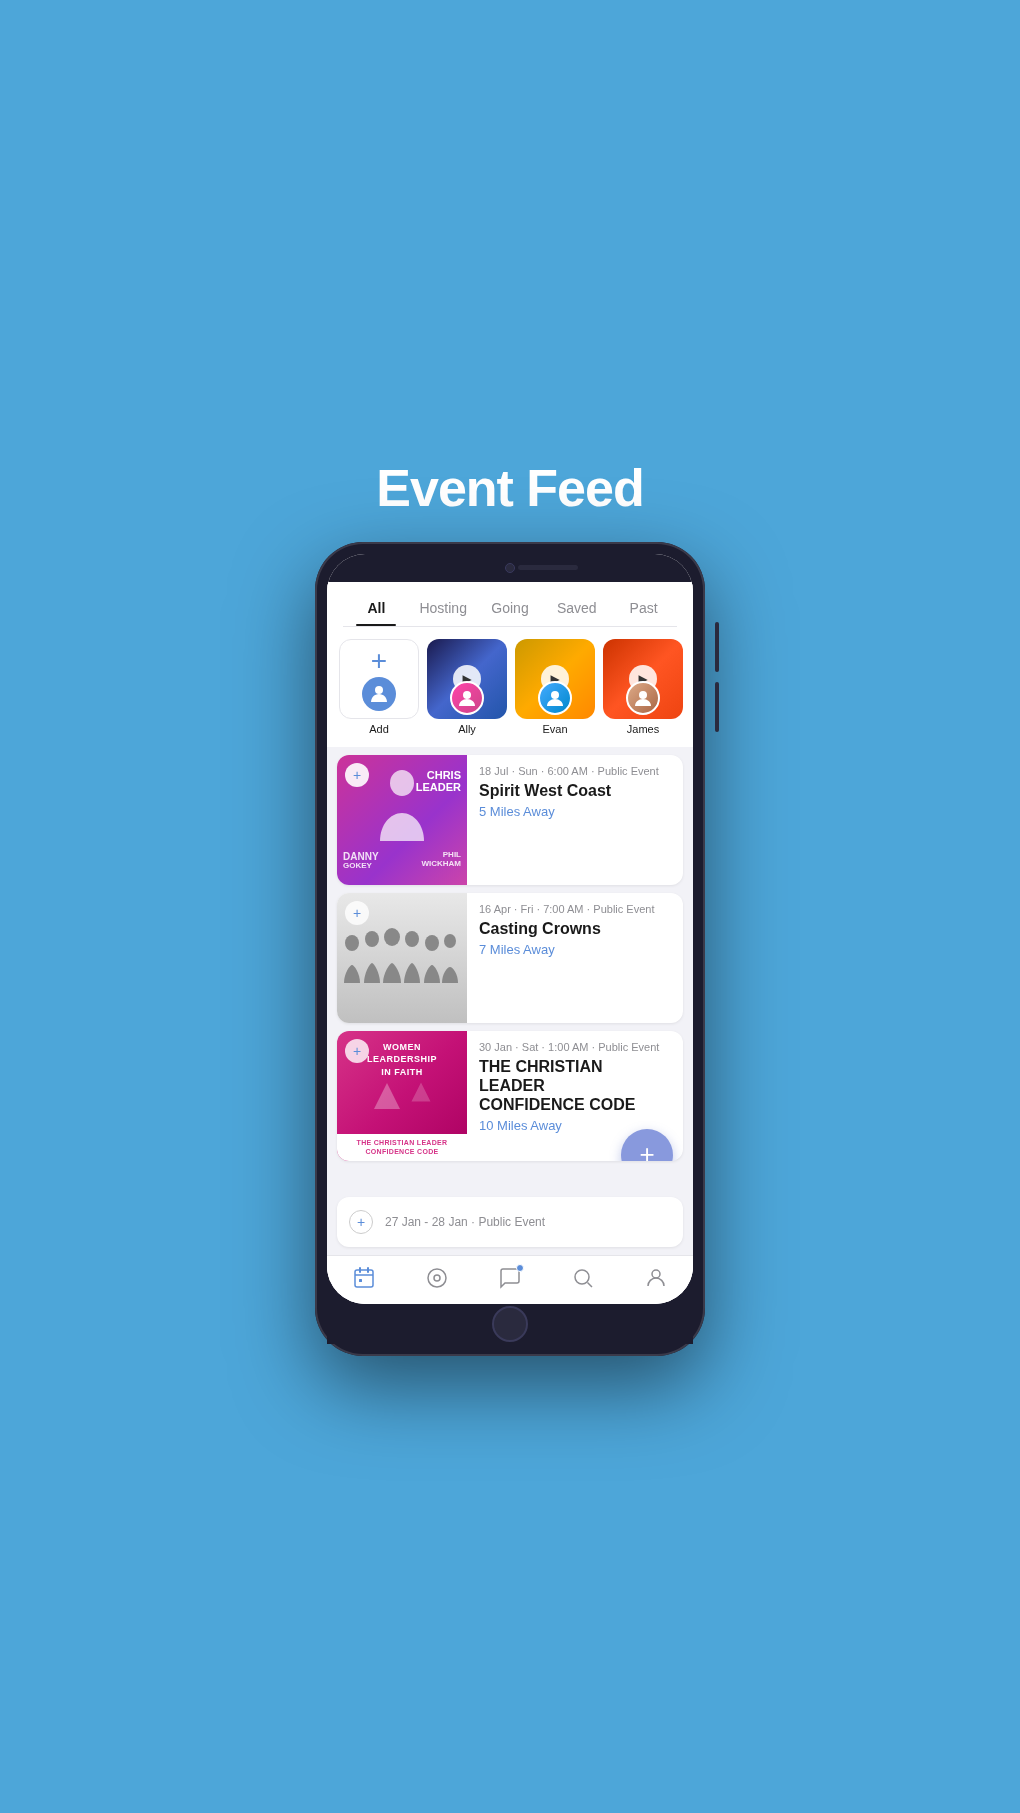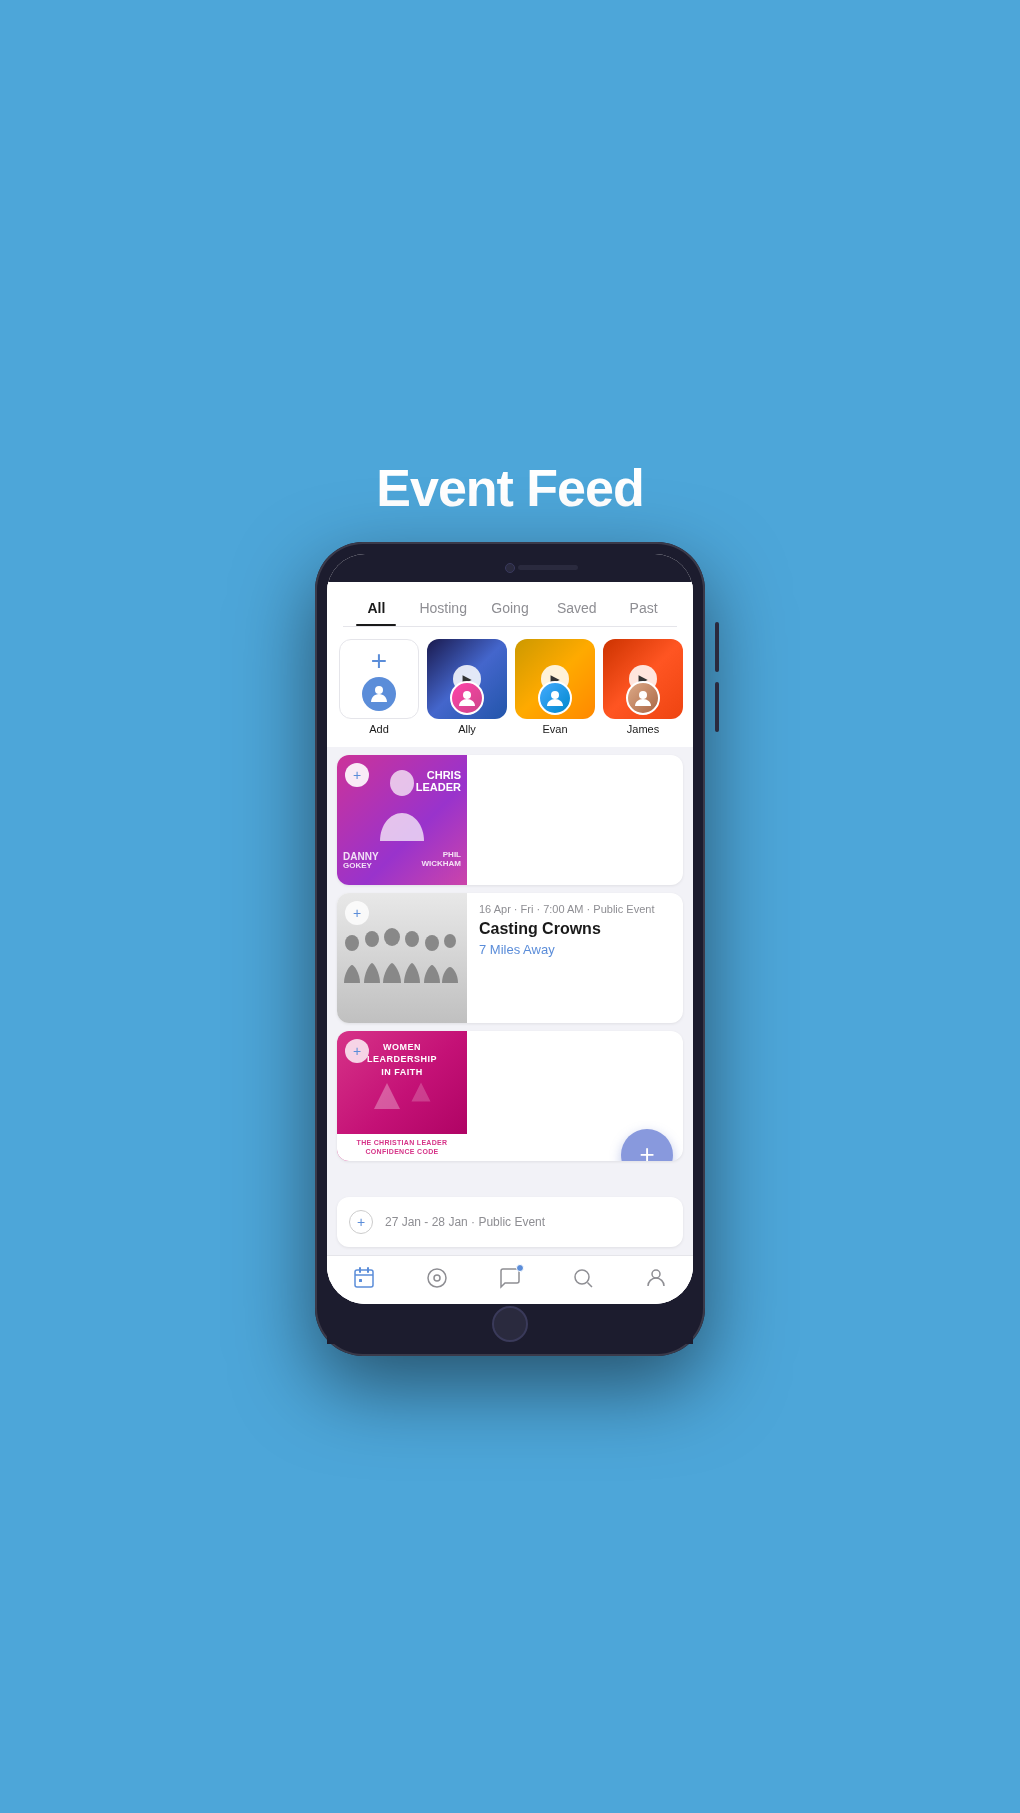--- a/index.html
+++ b/index.html
@@ -583,20 +583,25 @@
               <div style="position:absolute; bottom:14px; left:6px; right:6px; display:flex; justify-content:space-between;">
                 <div style="text-align:left; line-height:1.1;">
                   <div style="font-size:10px; font-weight:700; color:rgba(255,255,255,0.85);">DANNY</div>
                   <div style="font-size:8px; font-weight:700; color:rgba(255,255,255,0.85);">GOKEY</div>
                 </div>
                 <div style="text-align:right; line-height:1.1;">
                   <div style="font-size:8px; font-weight:700; color:rgba(255,255,255,0.85);">PHIL</div>
                   <div style="font-size:8px; font-weight:700; color:rgba(255,255,255,0.85);">WICKHAM</div>
                 </div>
               </div>
+            </div>
+            <div class="event-info">
+              <div class="event-meta">18 Jul · Sun · 6:00 AM · Public Event</div>
+              <div class="event-title">Spirit West Coast</div>
+              <div class="event-distance">5 Miles Away</div>
             </div>
           </div>
 
           <div class="event-card">
             <div class="event-image event-image-casting" style="min-height: 130px; position:relative;">
               <div class="add-circle" style="background:rgba(255,255,255,0.8); color:#5b8dd9;">+</div>
 
               <div style="width:100%; height:100%; display:flex; align-items:flex-end; justify-content:center; padding-bottom:10px; gap:2px;">
                 <svg viewBox="0 0 120 90" width="120" height="90" fill="#888">
 
@@ -632,20 +637,28 @@
                   </svg>
                 <svg width="22" height="22" viewBox="0 0 30 30">
                     <polygon points="15,2 28,28 2,28" fill="rgba(255,255,255,0.2)"></polygon>
                   </svg>
               </div>
               <div class="confidence-box">
                 <div class="confidence-text">THE CHRISTIAN LEADER<br>CONFIDENCE CODE</div>
               </div>
               <div class="add-circle" style="background:rgba(255,255,255,0.8); color:#5b8dd9;">+</div>
             </div>
+            <div class="event-info">
+              <div class="event-meta">30 Jan · Sat · 1:00 AM · Public Event</div>
+              <div class="event-title">
+                <span>THE CHRISTIAN LEADER</span><br>
+                <span>CONFIDENCE CODE</span>
+              </div>
+              <div class="event-distance">10 Miles Away</div>
+            </div>
 
             <div class="fab" style="position:absolute; right:10px; bottom:-20px;">
               <span>+</span>
             </div>
           </div>
 
         </div>
 
         <div class="event-card-partial" style="margin-top:36px; padding: 12px 12px; align-items:center; min-height: 50px;">
           <div style="width:24px; height:24px; border-radius:50%; border:1.5px solid #ccc; display:flex; align-items:center; justify-content:center; color:#5b8dd9; font-size:14px; margin-right:12px; flex-shrink:0;">+</div>

